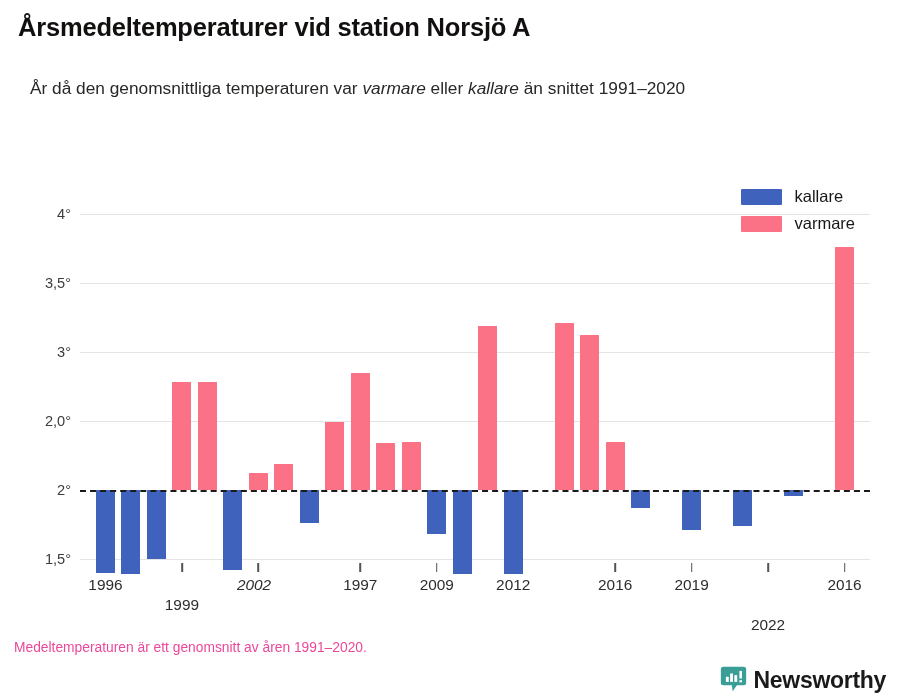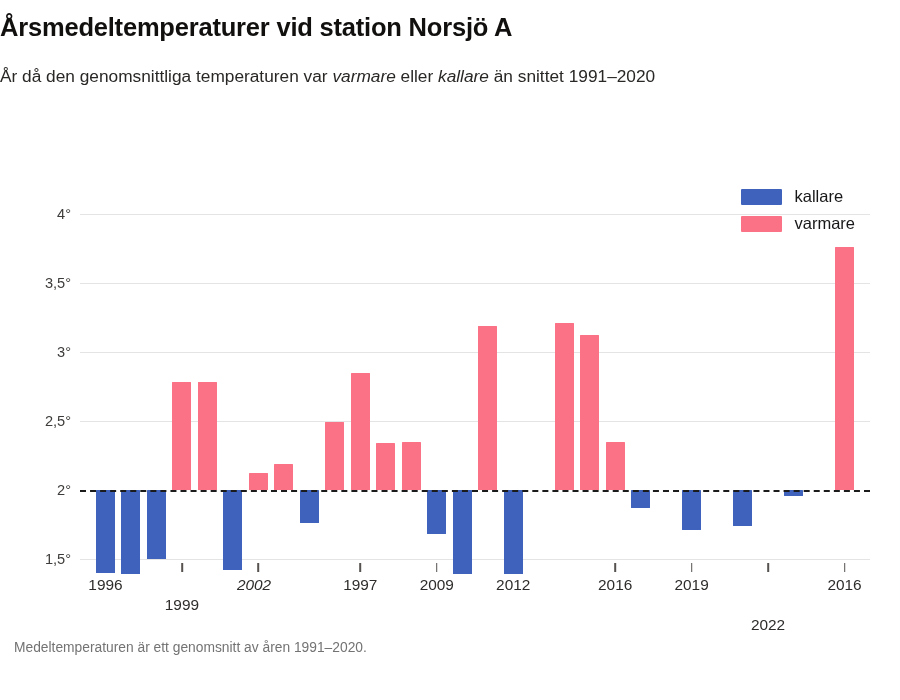--- a/index.html
+++ b/index.html
@@ -14,35 +14,35 @@
     color: #1a1a1a;
     overflow: hidden;
     position: relative;
   }
 
   .page {
     position: relative;
     width: 900px;
     height: 700px;
     box-sizing: border-box;
-    padding: 0 0;
+    padding: 0 18px;
   }
 
   
   .chart-title {
     margin: 0;
     padding-top: 13px;
     font-size: 25.5px;
     font-weight: bold;
     letter-spacing: -0.2px;
     color: #12100f;
     line-height: 1.15;
   }
   .chart-subtitle {
-    margin: 0;
+    margin: 12px;
     padding-top: 21px;
     font-size: 17.3px;
     font-weight: normal;
     color: #2a2826;
     line-height: 1.54;
     max-width: 840px;
   }
   .chart-subtitle em {
     font-style: italic;
   }
@@ -152,21 +152,21 @@
     transform: translateX(-50%);
     white-space: nowrap;
   }
 
   
   .footnote {
     position: absolute;
     left: 14px;
     top: 640px;
     font-size: 13.8px;
-    color: #737373;
+    color: #ec4899;
   }
   .brand {
     position: absolute;
     right: 14px;
     top: 665px;
     display: flex;
     align-items: center;
     gap: 7px;
   }
   .brand-name {
@@ -196,21 +196,21 @@
           <span class="legend-label">varmare</span>
         </div>
       </div>
 
     <div class="axes">
         <div class="gridline" style="top: 389px;"></div>
         <div class="ytick" style="top: 389px;">1,5°</div>
         <div class="baseline" style="top: 320px;"></div>
         <div class="ytick" style="top: 320px;">2°</div>
         <div class="gridline" style="top: 251px;"></div>
-        <div class="ytick" style="top: 251px;">2,5°</div>
+        <div class="ytick" style="top: 251px;">2,0°</div>
         <div class="gridline" style="top: 182px;"></div>
         <div class="ytick" style="top: 182px;">3°</div>
         <div class="gridline" style="top: 113px;"></div>
         <div class="ytick" style="top: 113px;">3,5°</div>
         <div class="gridline" style="top: 44px;"></div>
         <div class="ytick" style="top: 44px;">4°</div>
       </div>
     <div class="bars-layer">
         <div class="bar" title="1996: 1.4" style="left: 95.9839px; width: 19px; top: 320px; height: 82.8px; background: rgb(63, 99, 189);"></div>
         <div class="bar" title="1997: 1.39" style="left: 121.468px; width: 19px; top: 320px; height: 84.18px; background: rgb(63, 99, 189);"></div>
@@ -258,14 +258,27 @@
         <div class="xtick-mark" style="left: 768.065px; top: 393px;"></div>
         <div class="xtick-label" style="left: 768.065px; top: 406px; margin-top: 40px;">2022</div>
         <div class="xtick-mark" style="left: 844.516px; top: 393px;"></div>
         <div class="xtick-label" style="left: 844.516px; top: 406px;">2016</div>
       </div>
 
   </div>
 
   <div class="footnote">Medeltemperaturen är ett genomsnitt av åren 1991–2020.</div>
 
+  <div class="brand">
+    <span>
+      <svg width="27" height="27" viewBox="0 0 32 32" aria-hidden="true">
+        <path d="M4 2 H28 A3 3 0 0 1 31 5 V21 A3 3 0 0 1 28 24 H20 L15 31 L14 24 H4 A3 3 0 0 1 1 21 V5 A3 3 0 0 1 4 2 Z" fill="#3a9e96"></path>
+        <rect x="7" y="14" width="3.4" height="6" fill="#ffffff"></rect>
+        <rect x="12" y="10" width="3.4" height="10" fill="#ffffff"></rect>
+        <rect x="17" y="12" width="3.4" height="8" fill="#ffffff"></rect>
+        <rect x="23" y="7" width="3" height="9" fill="#ffffff"></rect>
+        <rect x="23" y="18" width="3" height="2.6" fill="#ffffff"></rect>
+      </svg>
+    </span>
+    <span class="brand-name">Newsworthy</span>
+  </div>
 
 </div>
 
 </body></html>

